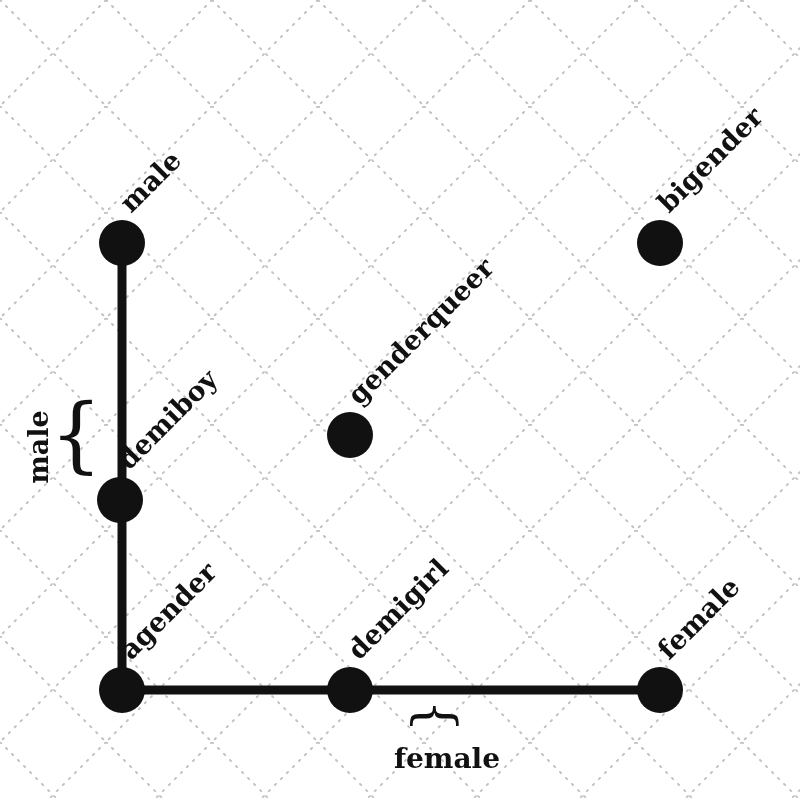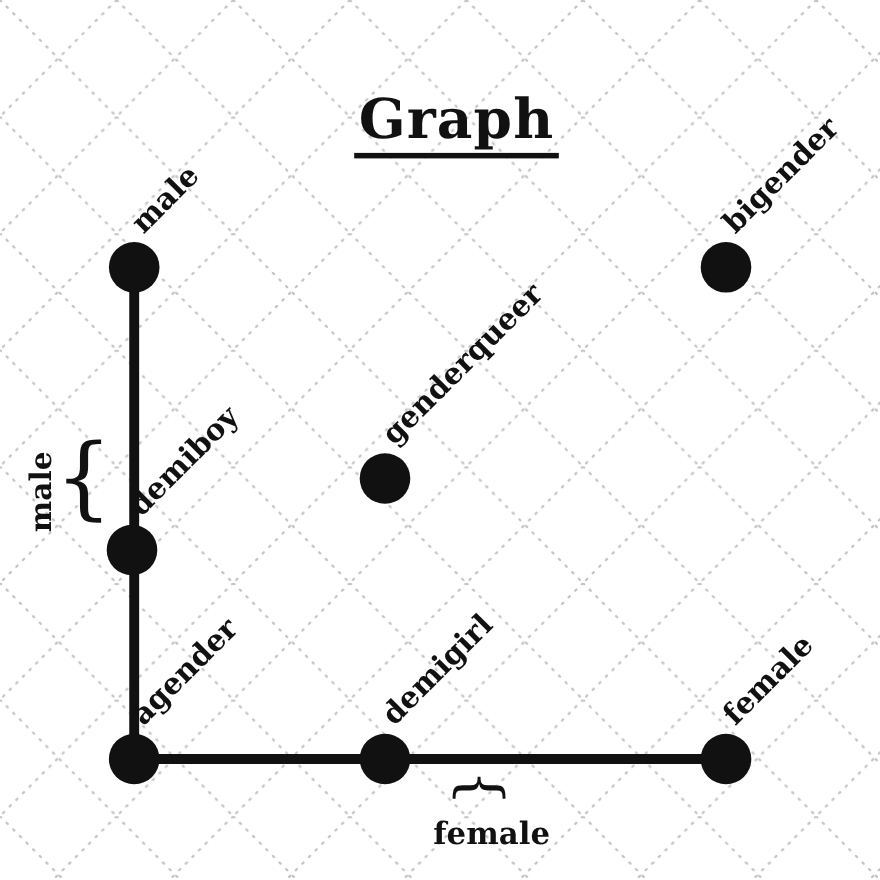--- a/index.html
+++ b/index.html
@@ -108,23 +108,20 @@
 
     <circle cx="122" cy="243" r="23" fill="#111111"></circle>
     <circle cx="660" cy="243" r="23" fill="#111111"></circle>
     <circle cx="350" cy="435" r="23" fill="#111111"></circle>
     <circle cx="120" cy="500" r="23" fill="#111111"></circle>
     <circle cx="122" cy="690" r="23" fill="#111111"></circle>
     <circle cx="350" cy="690" r="23" fill="#111111"></circle>
     <circle cx="660" cy="690" r="23" fill="#111111"></circle>
   </svg>
 
-  <div class="title">
-    <span>Graph</span>
-  </div>
 
   <div class="node-label" style="left:136px; top:187px;">male</div>
   <div class="node-label" style="left:674px; top:187px;">bigender</div>
   <div class="node-label" style="left:364px; top:379px;">genderqueer</div>
   <div class="node-label" style="left:134px; top:444px;">demiboy</div>
   <div class="node-label" style="left:136px; top:634px;">agender</div>
   <div class="node-label" style="left:364px; top:634px;">demigirl</div>
   <div class="node-label" style="left:674px; top:634px;">female</div>
 
   <div class="brace-left">{</div>

